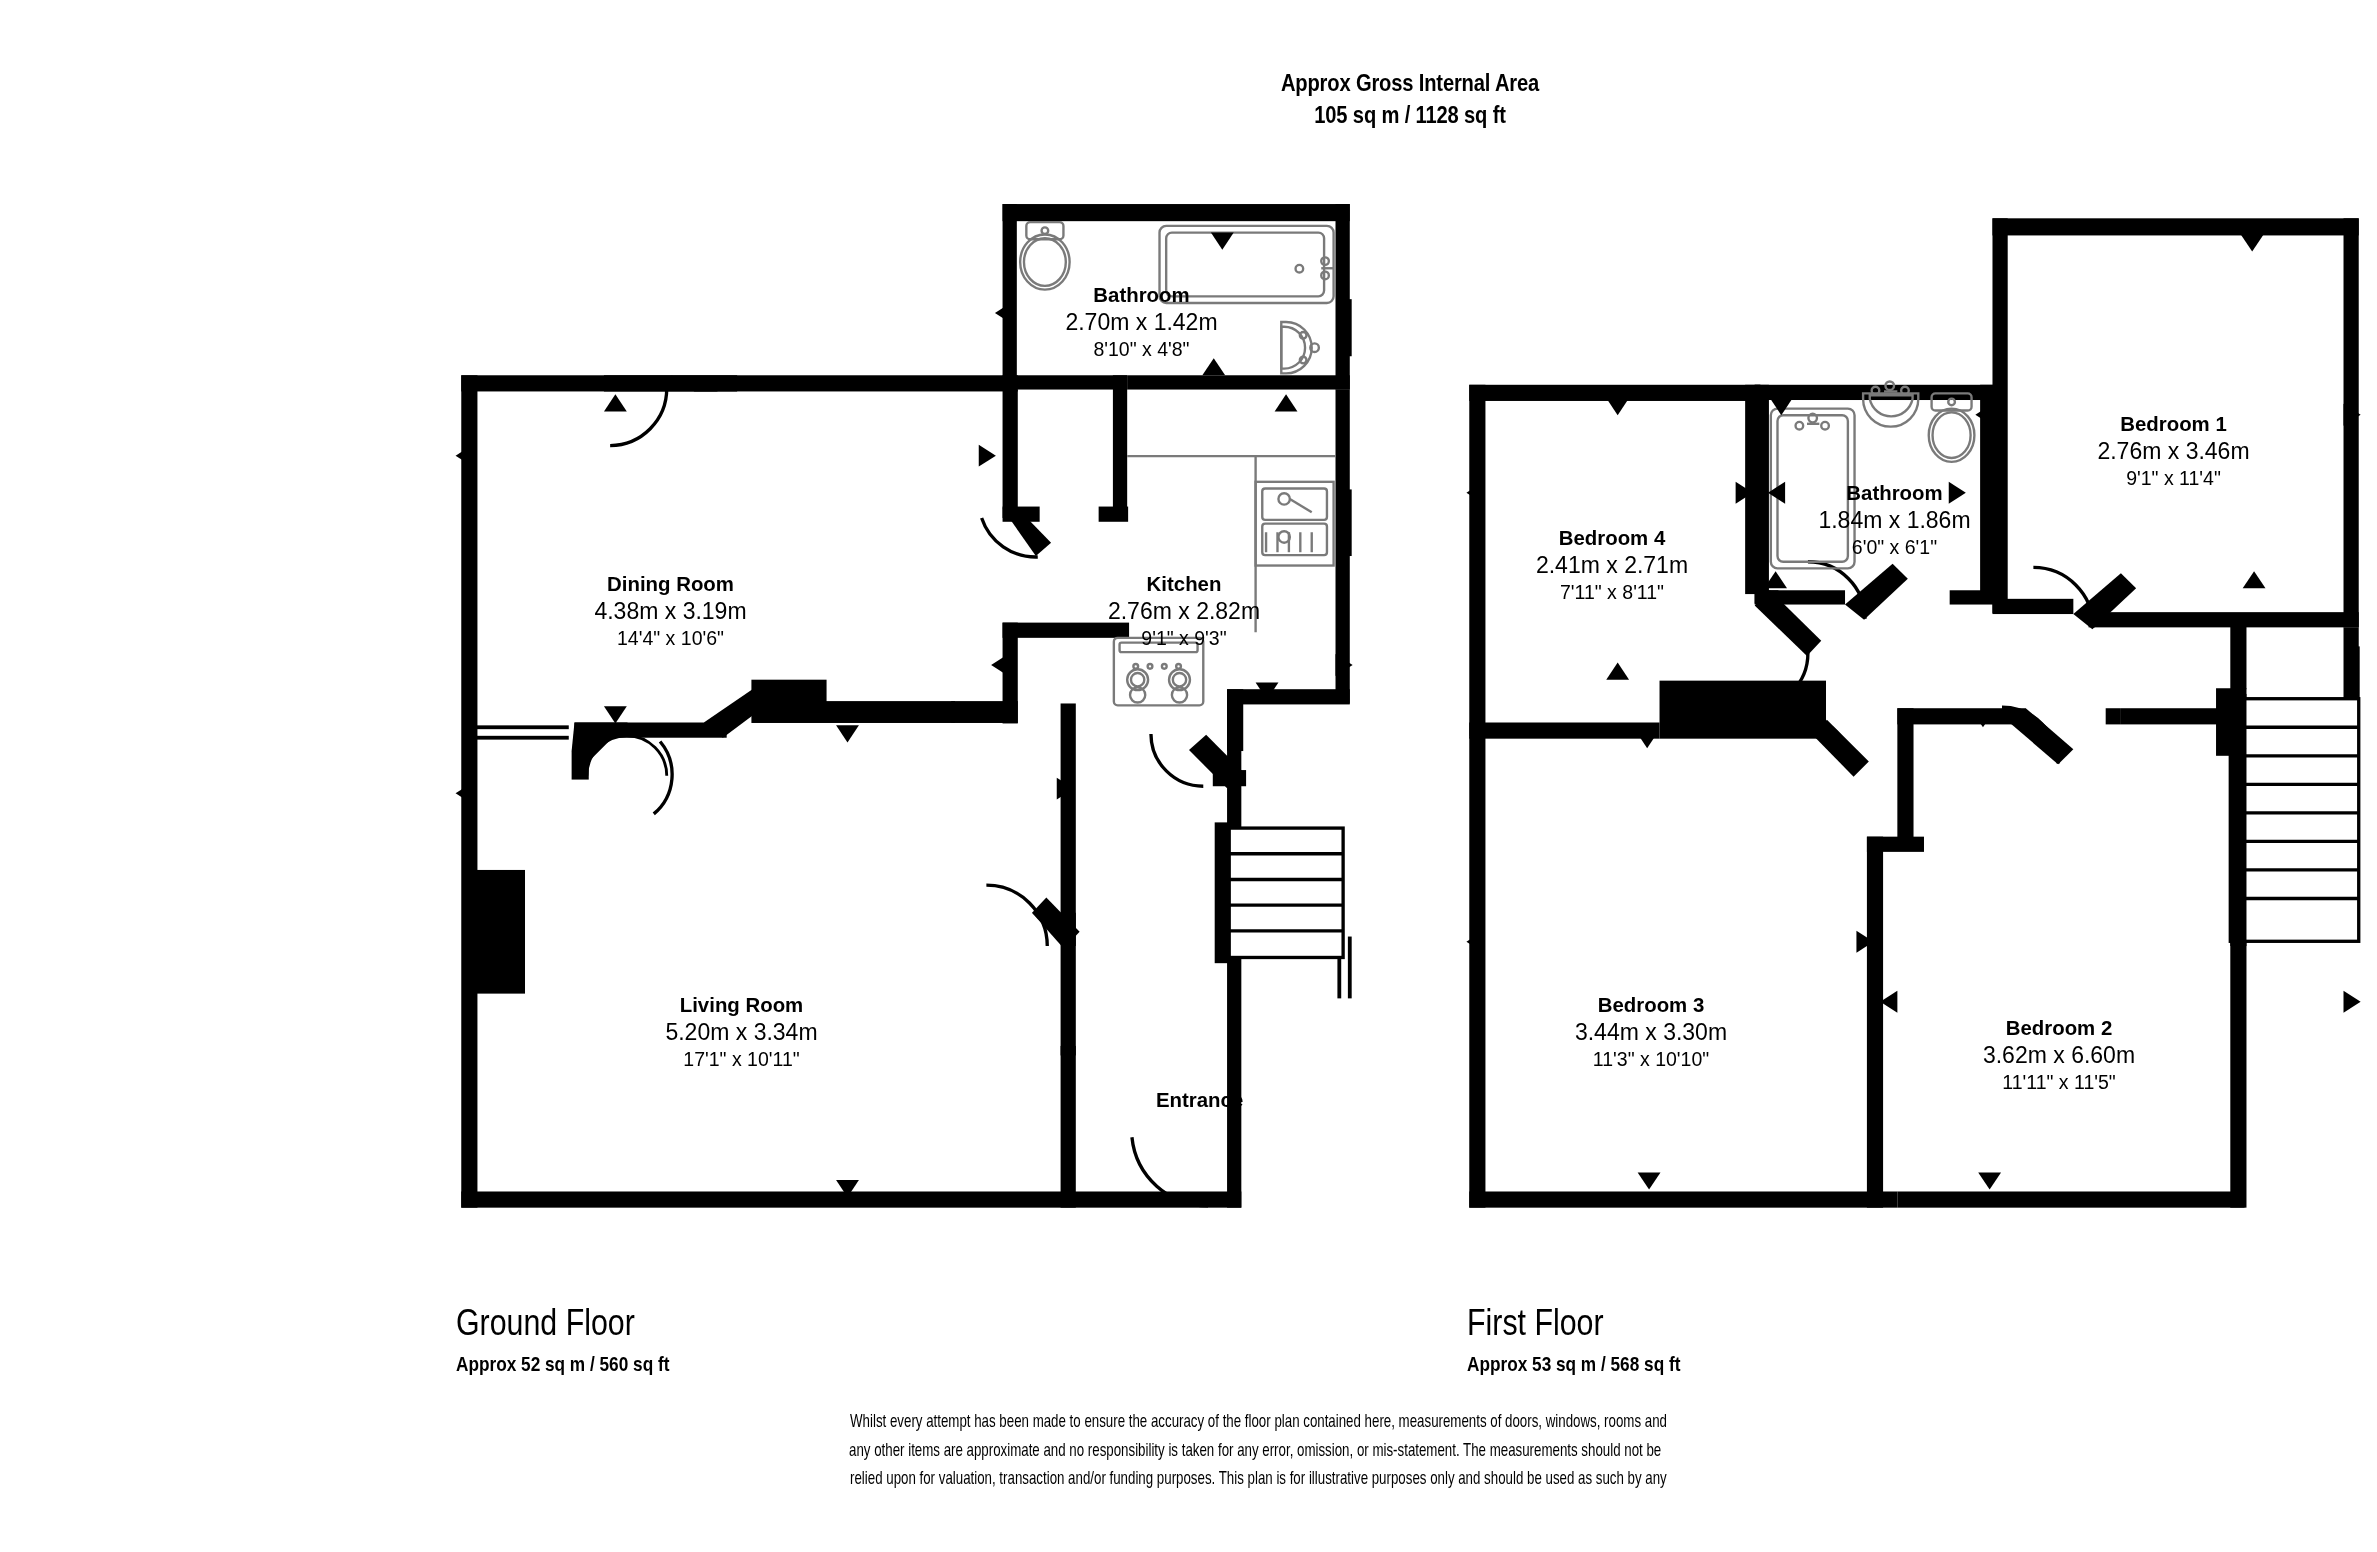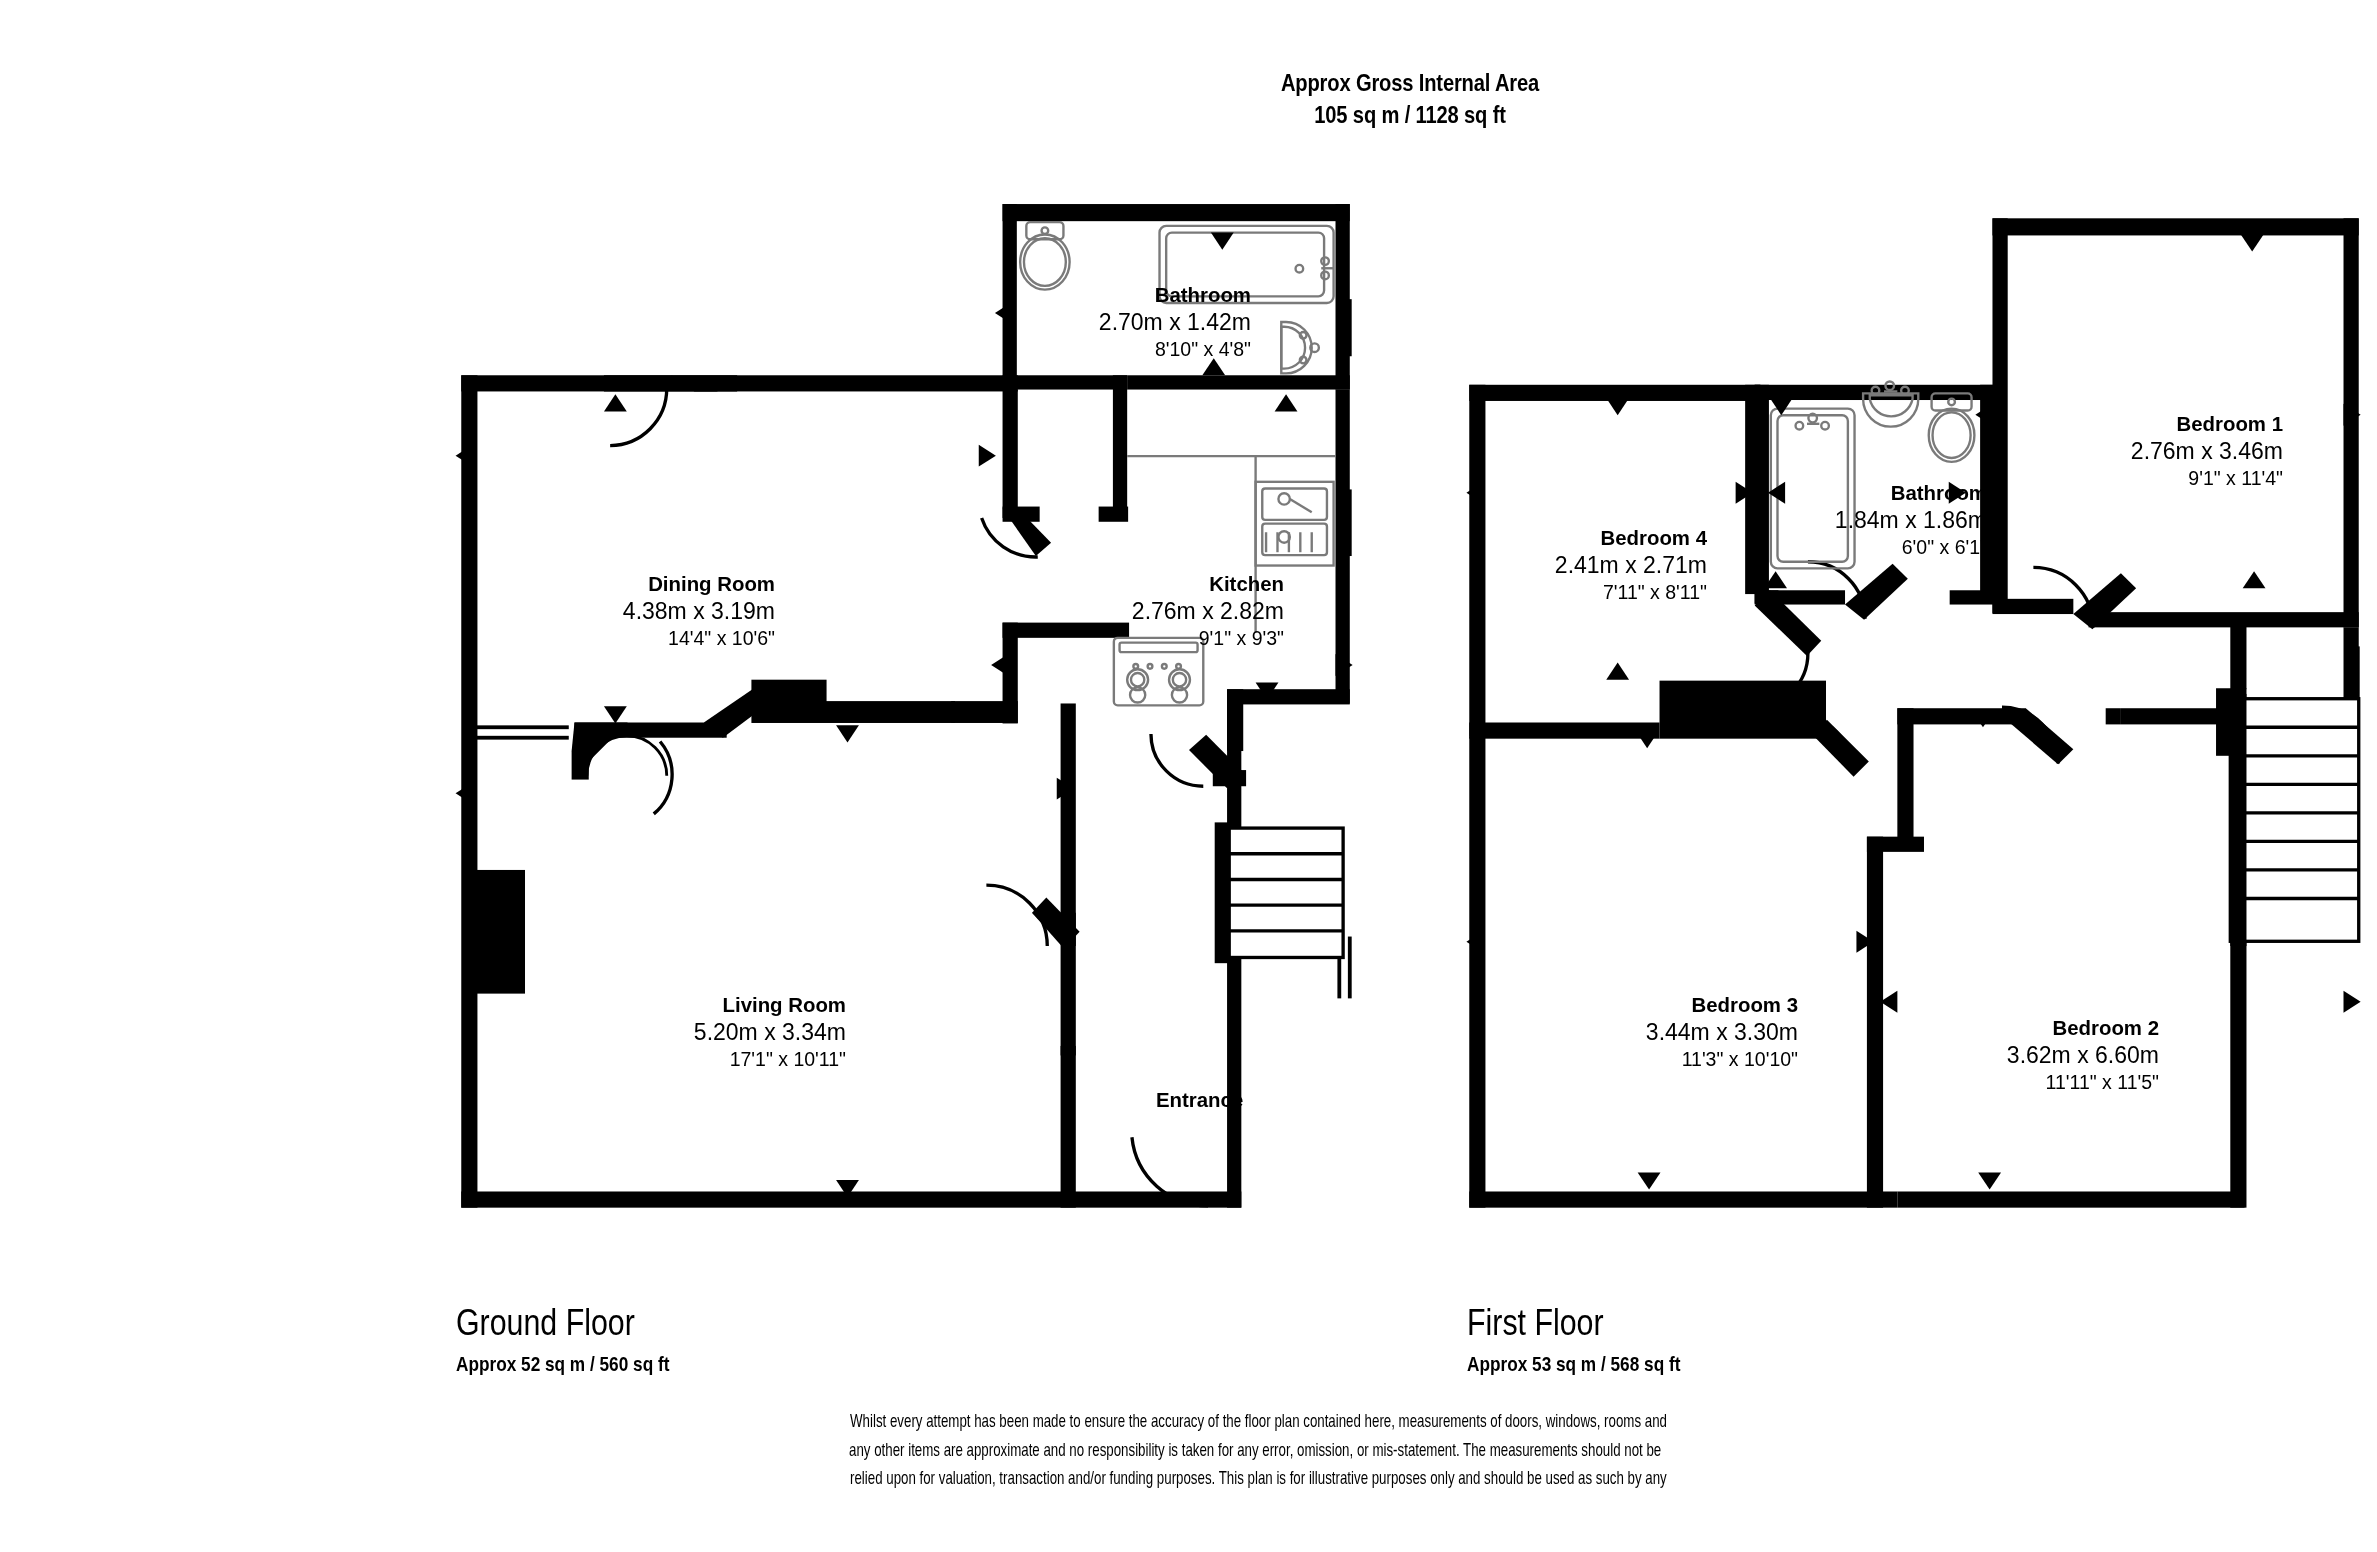--- a/index.html
+++ b/index.html
@@ -32,21 +32,21 @@
     transform:scaleX(0.82);transform-origin:left center;
   }
   
   #disclaimer{
     position:absolute;left:675px;top:1407px;width:1474px;text-align:left;
     font-family:"Liberation Sans Narrow","Liberation Sans",sans-serif;
     font-size:19px;line-height:1.50;
   }
   #disclaimer span{display:inline-block;transform:scaleX(0.70);transform-origin:center center;}
   
-  .rl{position:absolute;text-align:right;white-space:nowrap;line-height:1.0;}
+  .rl{position:absolute;text-align:center;white-space:nowrap;line-height:1.0;}
   .rl .rn{font-size:20.4px;font-weight:bold;letter-spacing:0px;}
   .rl .rd{font-size:23px;font-weight:400;margin-top:5.7px;}
   .rl .rd2{font-size:19.5px;font-weight:400;margin-top:5.7px;}
   .entrance-lbl{position:absolute;font-size:20.4px;font-weight:bold;white-space:nowrap;}
 </style>
 </head>
 <body>
 
 <div id="header">
   <div>Approx Gross Internal Area</div>
@@ -387,21 +387,21 @@
   <div class="rd">1.84m x 1.86m</div>
   <div class="rd2">6'0" x 6'1"</div>
 </div>
 
 <div class="rl" style="left:1517px;top:528px;width:190px;">
   <div class="rn">Bedroom 4</div>
   <div class="rd">2.41m x 2.71m</div>
   <div class="rd2">7'11" x 8'11"</div>
 </div>
 
-<div class="rl" style="left:1598px;top:995px;width:200px;">
+<div class="rl" style="left:1551px;top:995px;width:200px;">
   <div class="rn">Bedroom 3</div>
   <div class="rd">3.44m x 3.30m</div>
   <div class="rd2">11'3" x 10'10"</div>
 </div>
 
 <div class="rl" style="left:1959px;top:1018px;width:200px;">
   <div class="rn">Bedroom 2</div>
   <div class="rd">3.62m x 6.60m</div>
   <div class="rd2">11'11" x 11'5"</div>
 </div>

